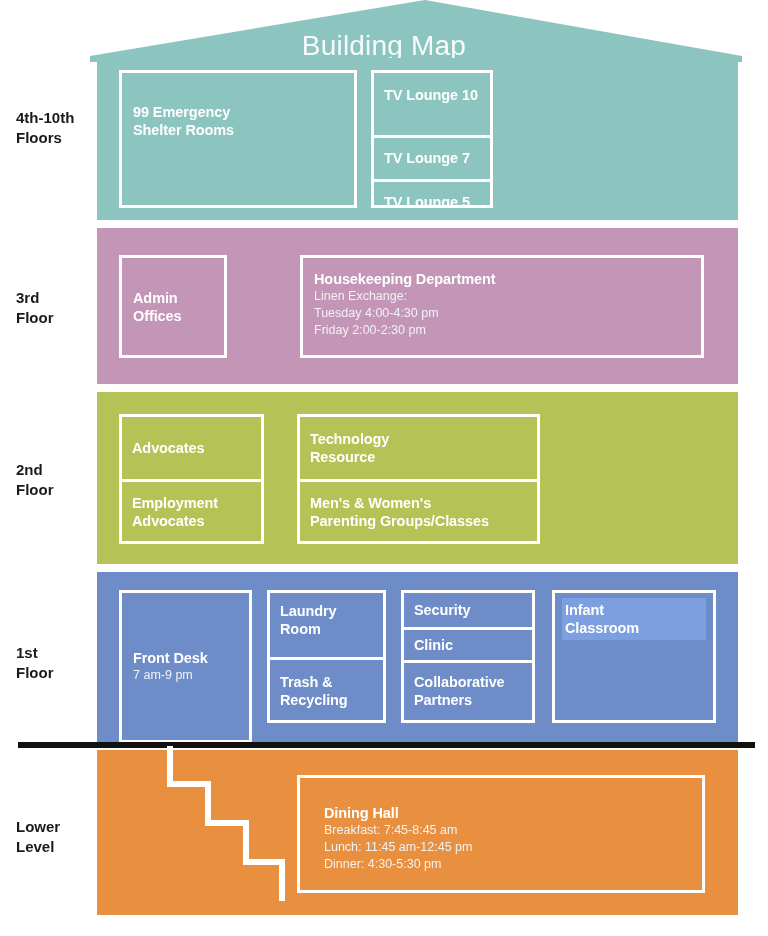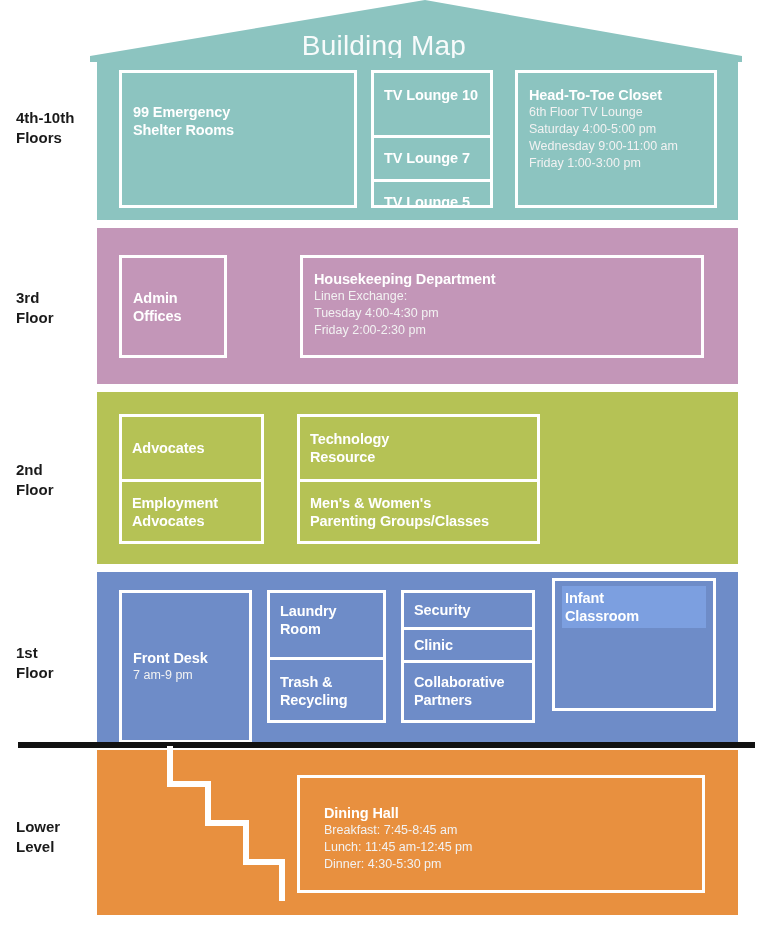--- a/index.html
+++ b/index.html
@@ -168,27 +168,20 @@
         <div class="rtitle">TV Lounge 10</div>
       </div>
       <div class="sub" style="height:33.33%;margin-top:18px;">
         <div class="rtitle">TV Lounge 7</div>
       </div>
       <div class="sub" style="height:33.33%;">
         <div class="rtitle">TV Lounge 5</div>
       </div>
     </div>
 
-    <div class="room topalign" style="left:418px; top:12px; width:202px; height:138px; background:#8cc4c0; padding-top:13px;">
-      <div class="rtitle">Head-To-Toe Closet</div>
-      <div class="rsub">6th Floor TV Lounge
-Saturday 4:00-5:00 pm
-Wednesday 9:00-11:00 am
-Friday 1:00-3:00 pm</div>
-    </div>
   </div>
 
   <div class="floor-label" style="top:288px;">3rd
 Floor</div>
   <div class="floor-band" style="top:228px; height:156px; background:#c396b8;">
 
     <div class="room center" style="left:22px; top:27px; width:108px; height:103px; background:#c396b8;">
       <div class="rtitle">Admin Offices</div>
     </div>
 
@@ -253,21 +246,21 @@
       </div>
       <div class="sub" style="height:26%;">
         <div class="rtitle">Clinic</div>
       </div>
       <div class="sub" style="height:47%; justify-content:flex-end; padding-bottom:11px;">
         <div class="rtitle">Collaborative
 Partners</div>
       </div>
     </div>
 
-    <div class="group" style="left:455px; top:6px; width:164px; height:133px; background:#6e8cc8;">
+    <div class="group" style="left:455px; top:18px; width:164px; height:133px; background:#6e8cc8;">
       <div class="sub" style="height:50%; justify-content:flex-start; padding-top:8px;">
         <div class="rtitle hl">Infant
 Classroom</div>
       </div>
     </div>
   </div>
 
   <div id="ground-line"></div>
 
   <div class="floor-label" style="top:817px;">Lower

